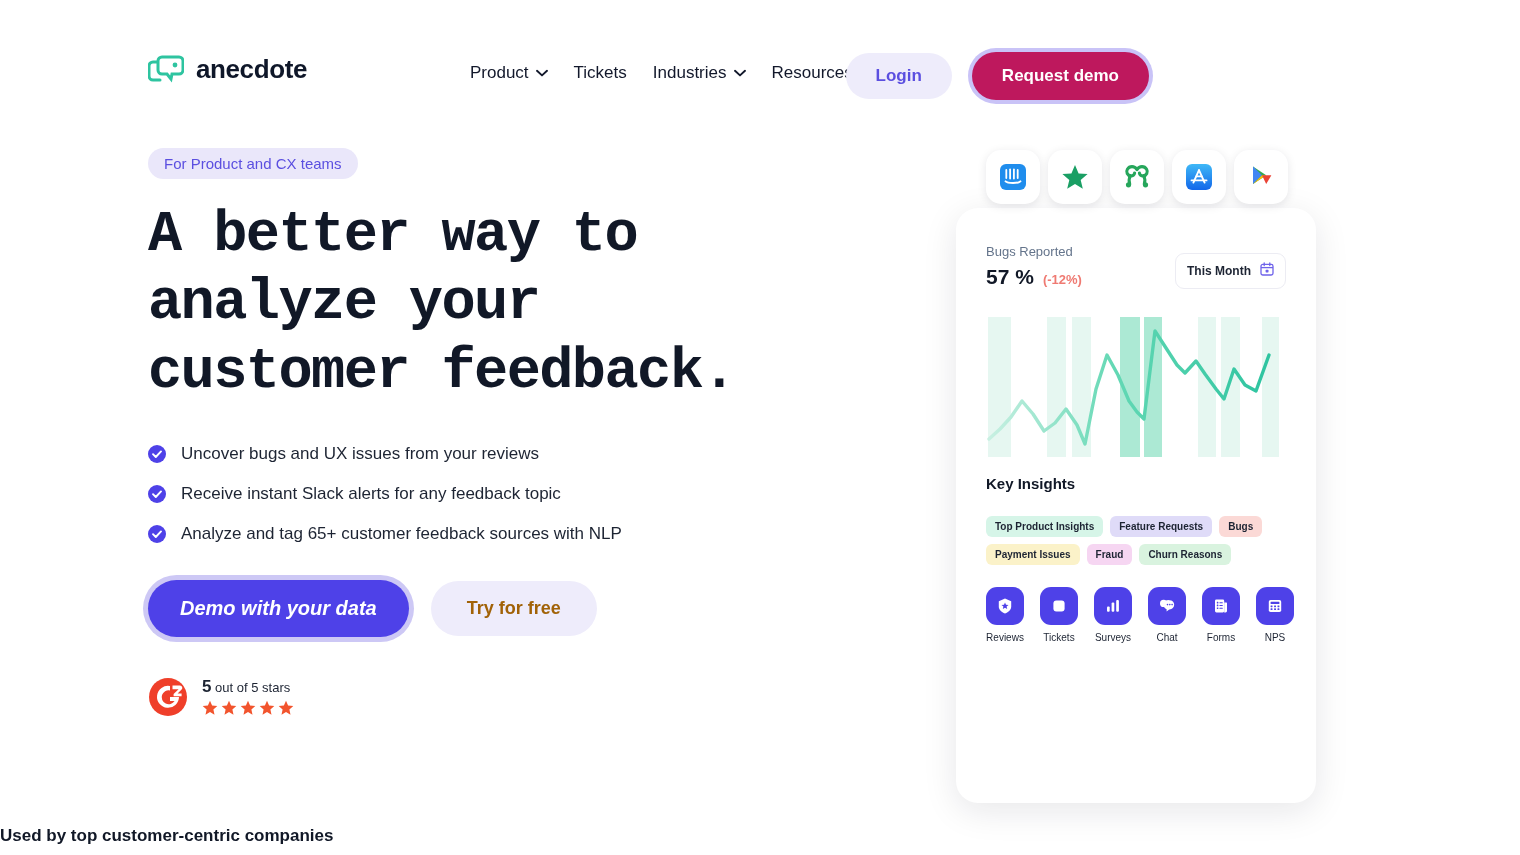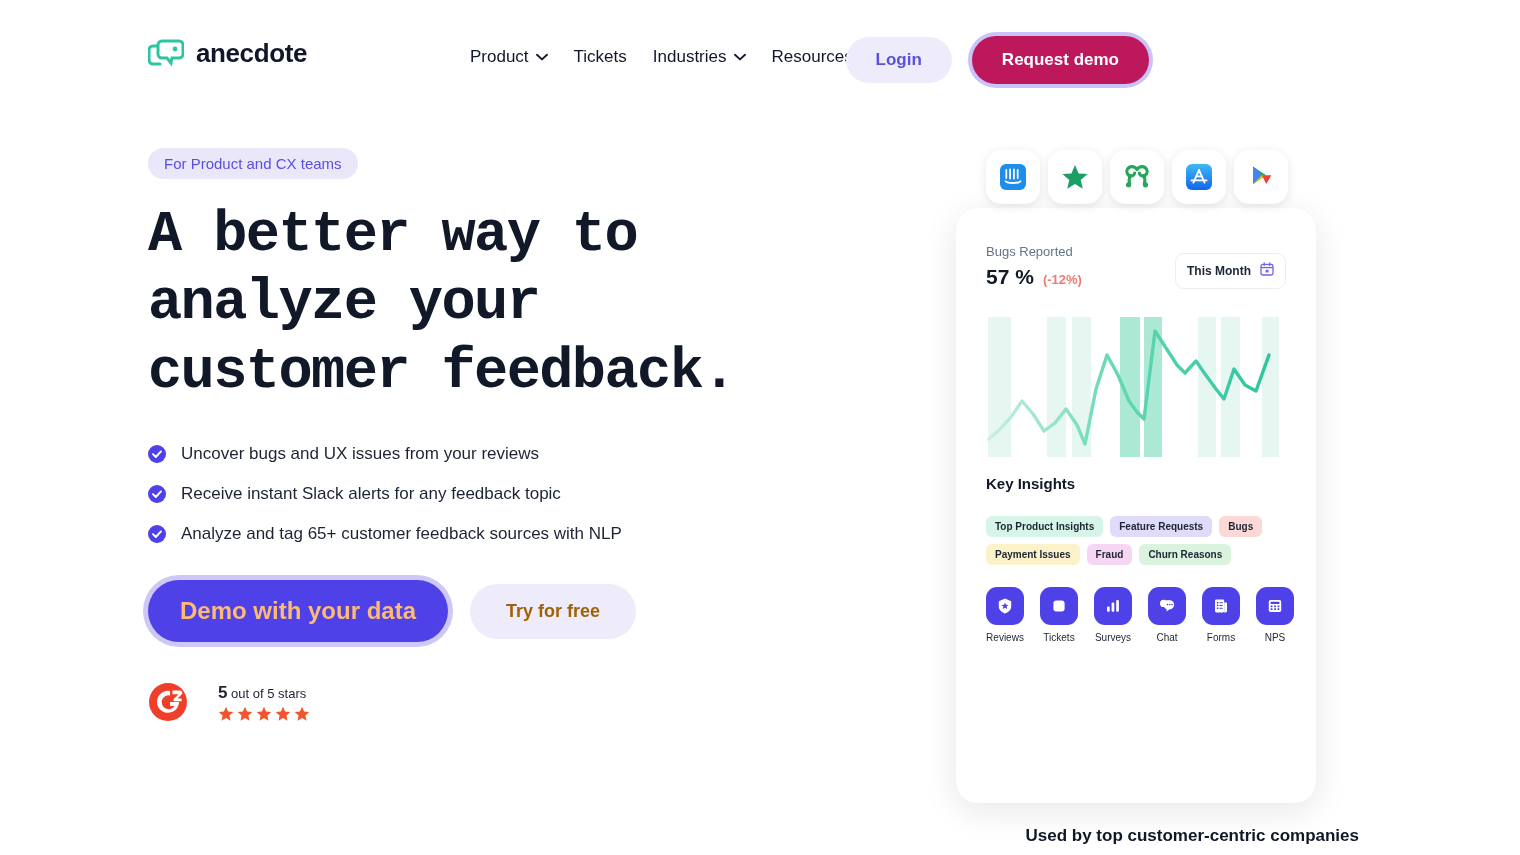--- a/index.html
+++ b/index.html
@@ -6,21 +6,21 @@
   html, body {
     width: 1520px; height: 855px;
     background: #ffffff;
     font-family: "Liberation Sans", sans-serif;
     overflow: hidden;
   }
   .page { position: relative; width: 1520px; height: 855px; }
 
   
   .header {
-    position: absolute; top: 0; left: 0; width: 1299px; height: 116px;
+    position: absolute; top: 16px; left: 0; width: 1299px; height: 116px;
     display: flex; align-items: center;
   }
   .brand {
     position: absolute; left: 148px; top: 38px;
     display: flex; align-items: center; gap: 12px;
   }
   .brand-mark { width: 36px; height: 30px; display: block; }
   .brand-name {
     font-size: 26px; font-weight: bold; color: #0f1729;
     letter-spacing: -0.4px; line-height: 1;
@@ -73,32 +73,33 @@
     display: flex; align-items: center; gap: 15px;
     margin-bottom: 20px;
   }
   .check {
     width: 18px; height: 18px; flex: 0 0 18px; display: block;
   }
   .bullet-text { font-size: 17px; color: #1d2433; }
 
   .ctas { display: flex; align-items: center; gap: 22px; margin-top: 36px; }
   .btn-primary {
-    background: #4e41e8; color: #fdba74; border: none;
-    font-size: 24px; font-weight: bold; font-family: inherit;
+    background: #4e41e8; color: #ffffff; border: none;
+    font-size: 20px; font-weight: bold; font-family: inherit;
     padding: 17px 32px; border-radius: 999px; cursor: pointer;
     box-shadow: 0 0 0 5px #cdc8f5;
+    font-style: italic;
   }
   .btn-secondary {
     background: #eeecfb; color: #a16207; border: none;
     font-size: 18px; font-weight: bold; font-family: inherit;
     padding: 17px 36px; border-radius: 999px; cursor: pointer;
   }
 
-  .g2 { display: flex; align-items: center; gap: 30px; margin-top: 40px; }
+  .g2 { display: flex; align-items: flex-start; gap: 14px; margin-top: 40px; }
   .g2-logo { width: 40px; height: 40px; display: block; }
   .g2-right { display: flex; flex-direction: column; gap: 3px; }
   .g2-line { font-size: 13px; color: #1d2433; }
   .g2-line .big { font-size: 17px; font-weight: bold; }
   .g2-stars { display: flex; gap: 3px; }
   .g2-stars svg { width: 16px; height: 16px; display: block; }
 
   
   .hero-right { position: absolute; left: 956px; top: 150px; width: 364px; }
 
@@ -145,21 +146,21 @@
   .tool-btn {
     width: 38px; height: 38px; border-radius: 11px; background: #4e41e8;
     display: flex; align-items: center; justify-content: center;
   }
   .tool-btn svg { display: block; }
   .tool-label { font-size: 10px; color: #1d2433; }
 
   
   .used-by {
     position: absolute; left: 0; top: 826px; width: 1359px;
-    text-align: right; font-size: 17px; font-weight: bold; color: #111827;
+    text-align: left; font-size: 17px; font-weight: bold; color: #111827;
   }
 </style>
 </head>
 <body>
 
 <div class="page">
 
   <div class="header">
 
     <div class="brand">

